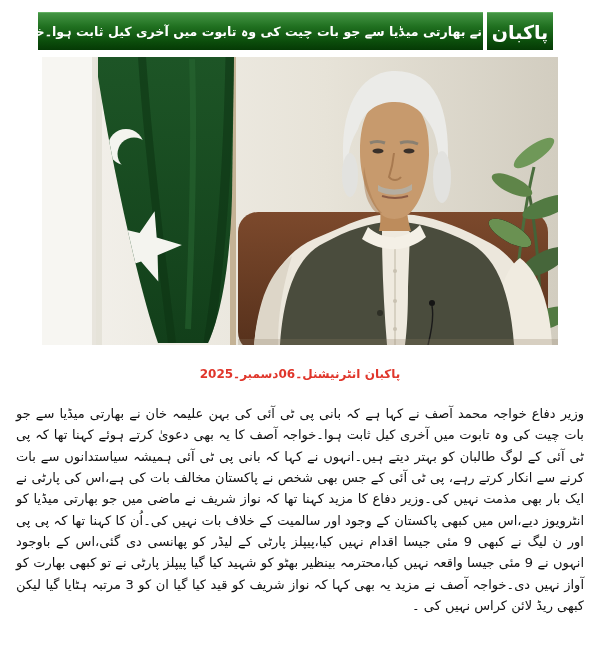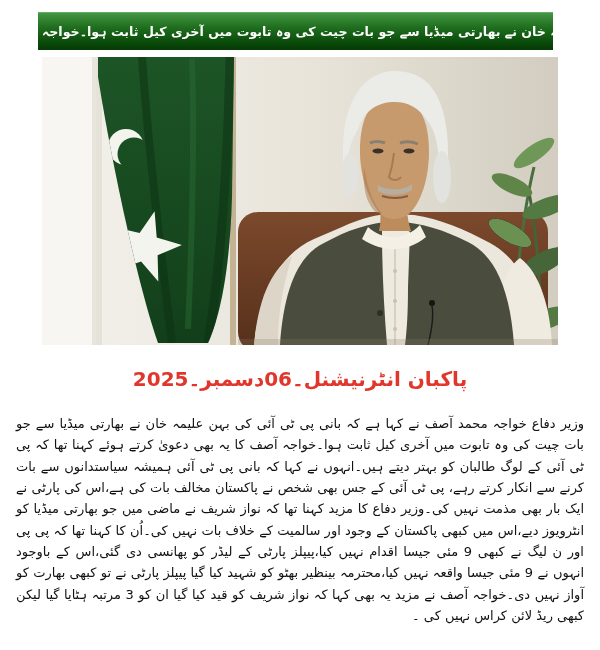--- a/index.html
+++ b/index.html
@@ -26,33 +26,34 @@
     border-top:1px solid #63b063;
     color:#ffffff;display:flex;align-items:center;justify-content:center;
     direction:rtl;font-size:19px;font-weight:700;cursor:pointer;
   }
   
   .photo-wrap{width:516px;height:288px;margin:7px auto 0;}
   .photo-wrap svg{display:block;}
   
   .dateline{
     margin-top:22px;text-align:center;direction:rtl;
-    color:#e0362b;font-size:20px;font-weight:700;
+    color:#e0362b;font-size:12px;font-weight:700;
   }
   
   .body-text{
     margin:22px 16px 0 16px;direction:rtl;text-align:justify;
     font-size:13px;line-height:1.64;color:#121212;
   }
 </style>
 </head>
 <body>
 
 <div class="header">
   <div class="headline-box">علیمہ خان نے بھارتی میڈیا سے جو بات چیت کی وہ تابوت میں آخری کیل ثابت ہوا۔خواجہ آصف</div>
+  <div class="logo-box">پاکبان</div>
 </div>
 
 <div class="photo-wrap">
   <svg width="516" height="288" viewBox="0 0 516 288" xmlns="http://www.w3.org/2000/svg">
     <defs>
       <linearGradient id="wallGrad" x1="0" y1="0" x2="1" y2="0">
         <stop offset="0" stop-color="#f4f2ed"></stop>
         <stop offset="0.55" stop-color="#e7e3d8"></stop>
         <stop offset="1" stop-color="#d2cdc0"></stop>
       </linearGradient>

